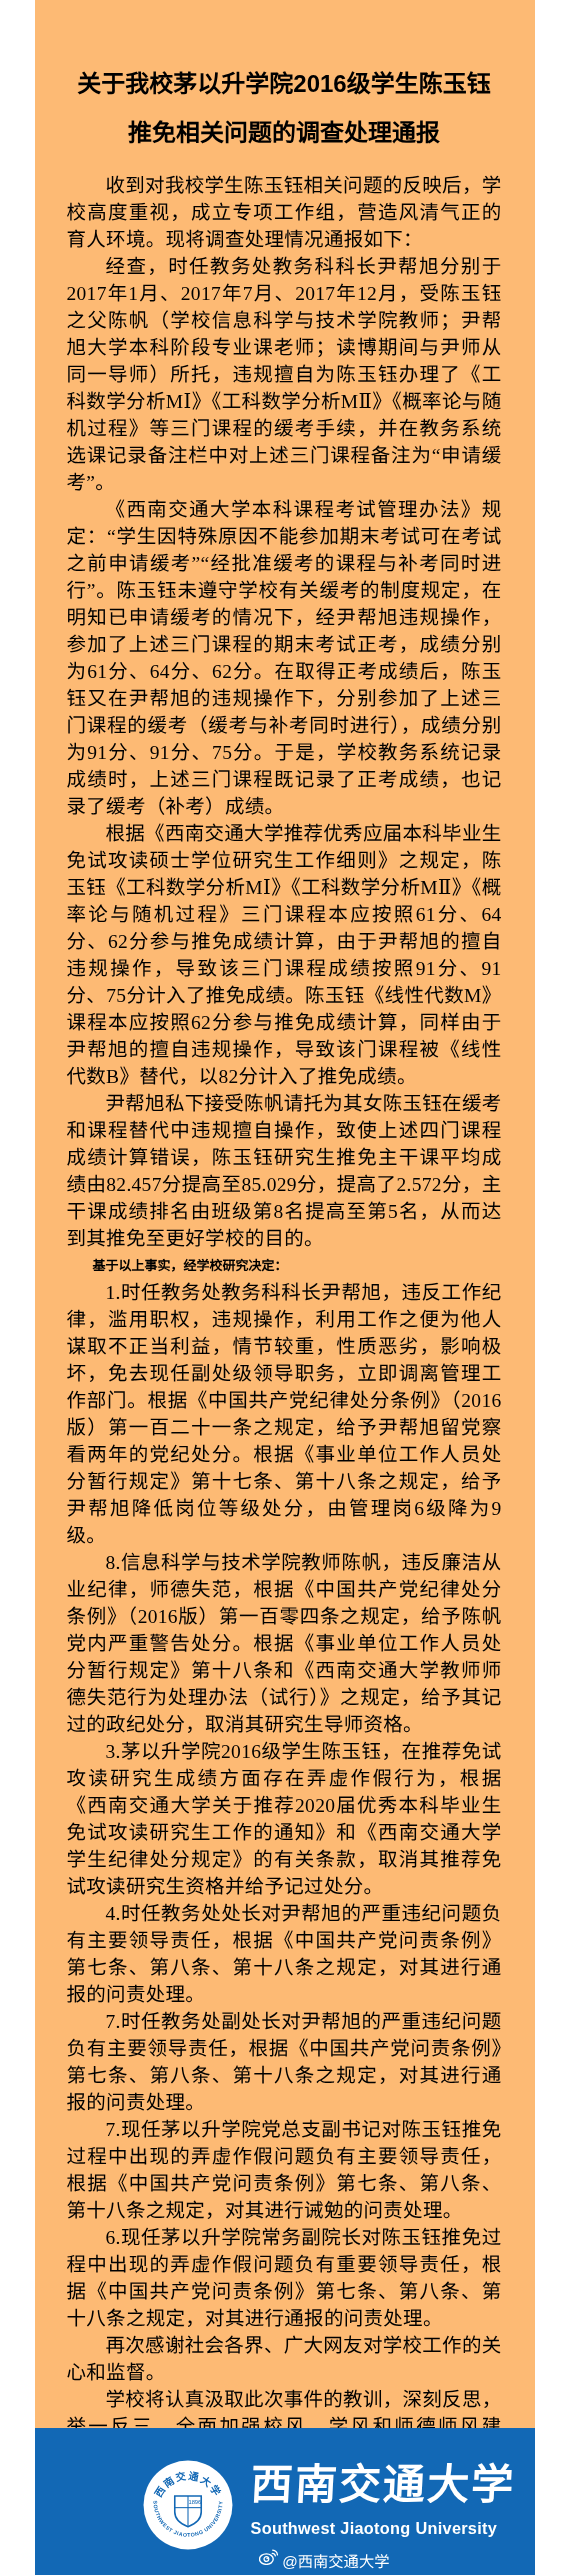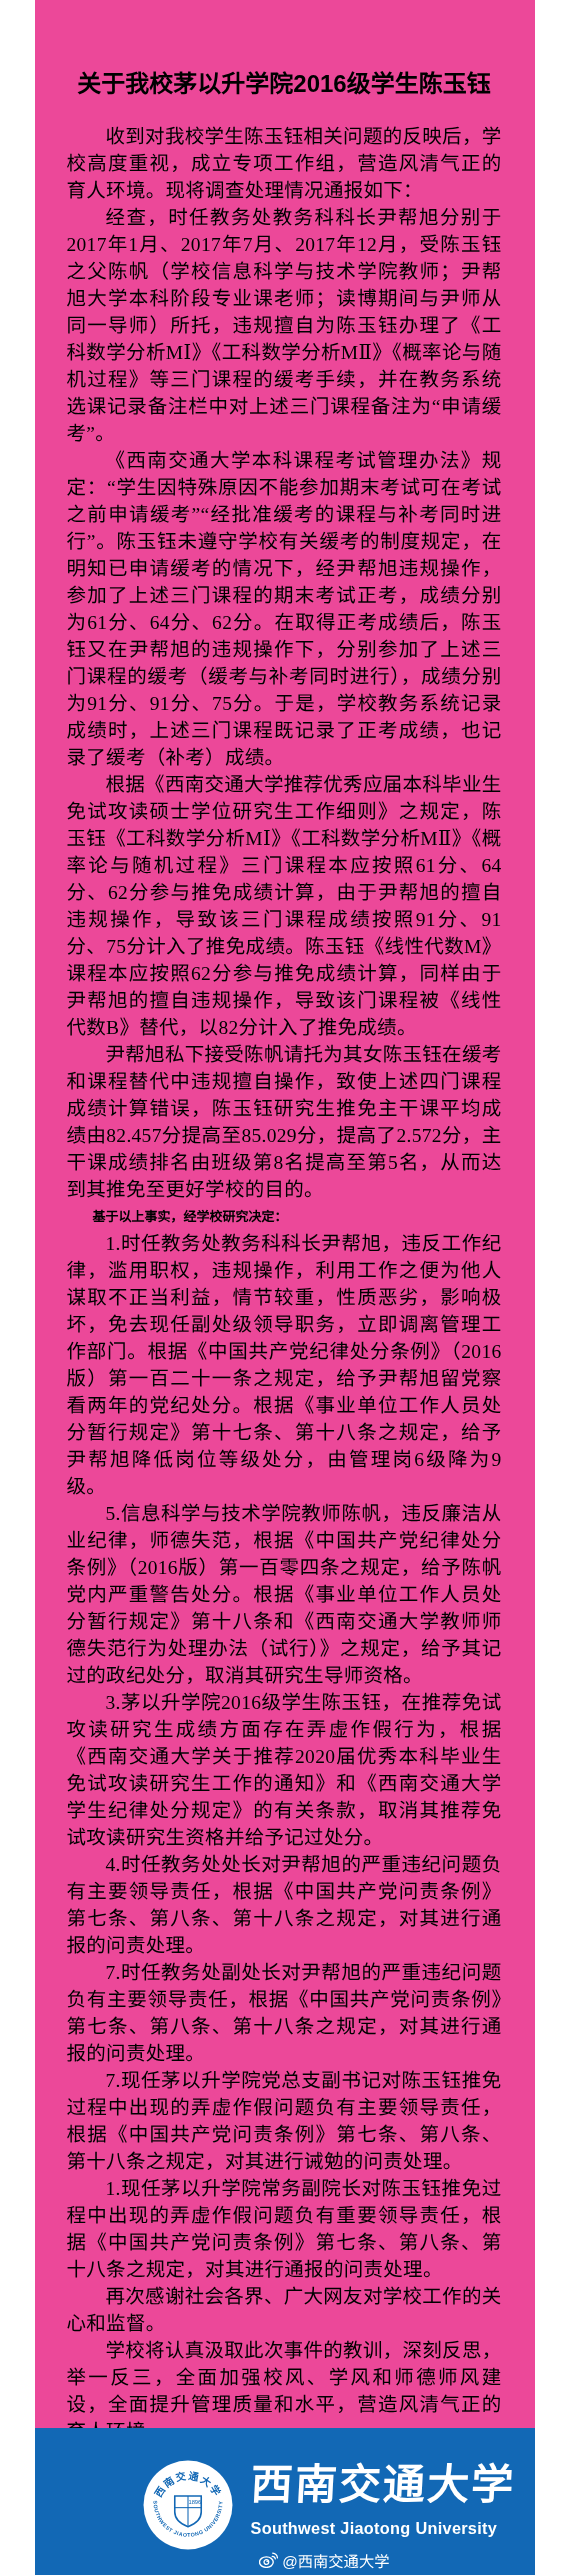--- a/index.html
+++ b/index.html
@@ -1,62 +1,63 @@
 <!DOCTYPE html>
 <html lang="zh-CN" style="font-size:8.4px"><head>
 <meta charset="utf-8">
 <style>
   html,body{margin:0;padding:0;background:#ffffff;}
-  .page{position:relative;width:500px;height:2576px;margin:0 auto;background:#ec4899;overflow:hidden;
+  .page{position:relative;width:500px;height:2576px;margin:0 auto;background:#fdba74;overflow:hidden;
         font-family:"Liberation Serif","DejaVu Serif",serif;color:#000;}
   .doc{box-sizing:border-box;height:2428px;overflow:hidden;padding:59px 33px 0 32px;}
   .title{font-family:"Liberation Sans","DejaVu Sans",sans-serif;font-weight:bold;
          font-size:24px;line-height:49px;text-align:center;margin:0 0 14.8px 0;}
   .para{font-size:19.5px;line-height:27px;text-align:justify;text-indent:2em;margin:0;
         letter-spacing:0.3px;}
   .decision-heading{font-family:"Liberation Sans","DejaVu Sans",sans-serif;font-weight:bold;
         font-size:13px;line-height:27px;text-indent:2em;margin:0;}
   .sig-block{margin-top:29.5px;text-align:right;padding-right:57px;}
   .sig-org,.sig-date{font-size:19.5px;line-height:33px;}
   .footer{position:absolute;left:0;top:2428px;width:569px;height:148px;}
   .seal{position:absolute;left:108px;top:32px;}
   .brand-cn{position:absolute;left:216px;top:22px;color:#fff;font-weight:bold;
         font-size:42px;letter-spacing:2.1px;font-family:"Liberation Serif","DejaVu Serif",serif;
         transform:skewX(-3deg);}
   .brand-en{position:absolute;left:216px;top:91px;color:#fff;font-weight:bold;
         font-size:16.3px;letter-spacing:0.3px;
         font-family:"Liberation Sans","DejaVu Sans",sans-serif;}
-  .weibo-row{position:absolute;left:224px;top:121px;display:flex;align-items:center;gap:4.7px;}
+  .weibo-row{position:absolute;left:224px;top:121px;display:flex;gap:4.7px;}
   .weibo-handle{color:#fff;font-size:15.3px;font-family:"Liberation Sans","DejaVu Sans",sans-serif;}
 </style>
 </head>
 <body>
 
 <div class="page">
 
   <div class="doc">
     <h1 class="title">
       <span>关于我校茅以升学院2016级学生陈玉钰</span><br>
+      <span>推免相关问题的调查处理通报</span>
     </h1>
 
     <p class="para">收到对我校学生陈玉钰相关问题的反映后，学校高度重视，成立专项工作组，营造风清气正的育人环境。现将调查处理情况通报如下：</p>
     <p class="para">经查，时任教务处教务科科长尹帮旭分别于2017年1月、2017年7月、2017年12月，受陈玉钰之父陈帆（学校信息科学与技术学院教师；尹帮旭大学本科阶段专业课老师；读博期间与尹师从同一导师）所托，违规擅自为陈玉钰办理了《工科数学分析MⅠ》《工科数学分析MⅡ》《概率论与随机过程》等三门课程的缓考手续，并在教务系统选课记录备注栏中对上述三门课程备注为“申请缓考”。</p>
     <p class="para">《西南交通大学本科课程考试管理办法》规定：“学生因特殊原因不能参加期末考试可在考试之前申请缓考”“经批准缓考的课程与补考同时进行”。陈玉钰未遵守学校有关缓考的制度规定，在明知已申请缓考的情况下，经尹帮旭违规操作，参加了上述三门课程的期末考试正考，成绩分别为61分、64分、62分。在取得正考成绩后，陈玉钰又在尹帮旭的违规操作下，分别参加了上述三门课程的缓考（缓考与补考同时进行），成绩分别为91分、91分、75分。于是，学校教务系统记录成绩时，上述三门课程既记录了正考成绩，也记录了缓考（补考）成绩。</p>
     <p class="para">根据《西南交通大学推荐优秀应届本科毕业生免试攻读硕士学位研究生工作细则》之规定，陈玉钰《工科数学分析MⅠ》《工科数学分析MⅡ》《概率论与随机过程》三门课程本应按照61分、64分、62分参与推免成绩计算，由于尹帮旭的擅自违规操作，导致该三门课程成绩按照91分、91分、75分计入了推免成绩。陈玉钰《线性代数M》课程本应按照62分参与推免成绩计算，同样由于尹帮旭的擅自违规操作，导致该门课程被《线性代数B》替代，以82分计入了推免成绩。</p>
     <p class="para">尹帮旭私下接受陈帆请托为其女陈玉钰在缓考和课程替代中违规擅自操作，致使上述四门课程成绩计算错误，陈玉钰研究生推免主干课平均成绩由82.457分提高至85.029分，提高了2.572分，主干课成绩排名由班级第8名提高至第5名，从而达到其推免至更好学校的目的。</p>
 
     <p class="decision-heading">基于以上事实，经学校研究决定：</p>
 
     <p class="para">1.时任教务处教务科科长尹帮旭，违反工作纪律，滥用职权，违规操作，利用工作之便为他人谋取不正当利益，情节较重，性质恶劣，影响极坏，免去现任副处级领导职务，立即调离管理工作部门。根据《中国共产党纪律处分条例》（2016版）第一百二十一条之规定，给予尹帮旭留党察看两年的党纪处分。根据《事业单位工作人员处分暂行规定》第十七条、第十八条之规定，给予尹帮旭降低岗位等级处分，由管理岗6级降为9级。</p>
-    <p class="para">5.信息科学与技术学院教师陈帆，违反廉洁从业纪律，师德失范，根据《中国共产党纪律处分条例》（2016版）第一百零四条之规定，给予陈帆党内严重警告处分。根据《事业单位工作人员处分暂行规定》第十八条和《西南交通大学教师师德失范行为处理办法（试行）》之规定，给予其记过的政纪处分，取消其研究生导师资格。</p>
+    <p class="para">8.信息科学与技术学院教师陈帆，违反廉洁从业纪律，师德失范，根据《中国共产党纪律处分条例》（2016版）第一百零四条之规定，给予陈帆党内严重警告处分。根据《事业单位工作人员处分暂行规定》第十八条和《西南交通大学教师师德失范行为处理办法（试行）》之规定，给予其记过的政纪处分，取消其研究生导师资格。</p>
     <p class="para">3.茅以升学院2016级学生陈玉钰，在推荐免试攻读研究生成绩方面存在弄虚作假行为，根据《西南交通大学关于推荐2020届优秀本科毕业生免试攻读研究生工作的通知》和《西南交通大学学生纪律处分规定》的有关条款，取消其推荐免试攻读研究生资格并给予记过处分。</p>
     <p class="para">4.时任教务处处长对尹帮旭的严重违纪问题负有主要领导责任，根据《中国共产党问责条例》第七条、第八条、第十八条之规定，对其进行通报的问责处理。</p>
     <p class="para">7.时任教务处副处长对尹帮旭的严重违纪问题负有主要领导责任，根据《中国共产党问责条例》第七条、第八条、第十八条之规定，对其进行通报的问责处理。</p>
     <p class="para">7.现任茅以升学院党总支副书记对陈玉钰推免过程中出现的弄虚作假问题负有主要领导责任，根据《中国共产党问责条例》第七条、第八条、第十八条之规定，对其进行诫勉的问责处理。</p>
-    <p class="para">1.现任茅以升学院常务副院长对陈玉钰推免过程中出现的弄虚作假问题负有重要领导责任，根据《中国共产党问责条例》第七条、第八条、第十八条之规定，对其进行通报的问责处理。</p>
+    <p class="para">6.现任茅以升学院常务副院长对陈玉钰推免过程中出现的弄虚作假问题负有重要领导责任，根据《中国共产党问责条例》第七条、第八条、第十八条之规定，对其进行通报的问责处理。</p>
 
     <p class="para">再次感谢社会各界、广大网友对学校工作的关心和监督。</p>
     <p class="para">学校将认真汲取此次事件的教训，深刻反思，举一反三，全面加强校风、学风和师德师风建设，全面提升管理质量和水平，营造风清气正的育人环境。</p>
 
     <div class="sig-block">
       <div class="sig-org">西南交通大学</div>
       <div class="sig-date">2020年6月19日</div>
     </div>
   </div>
 

